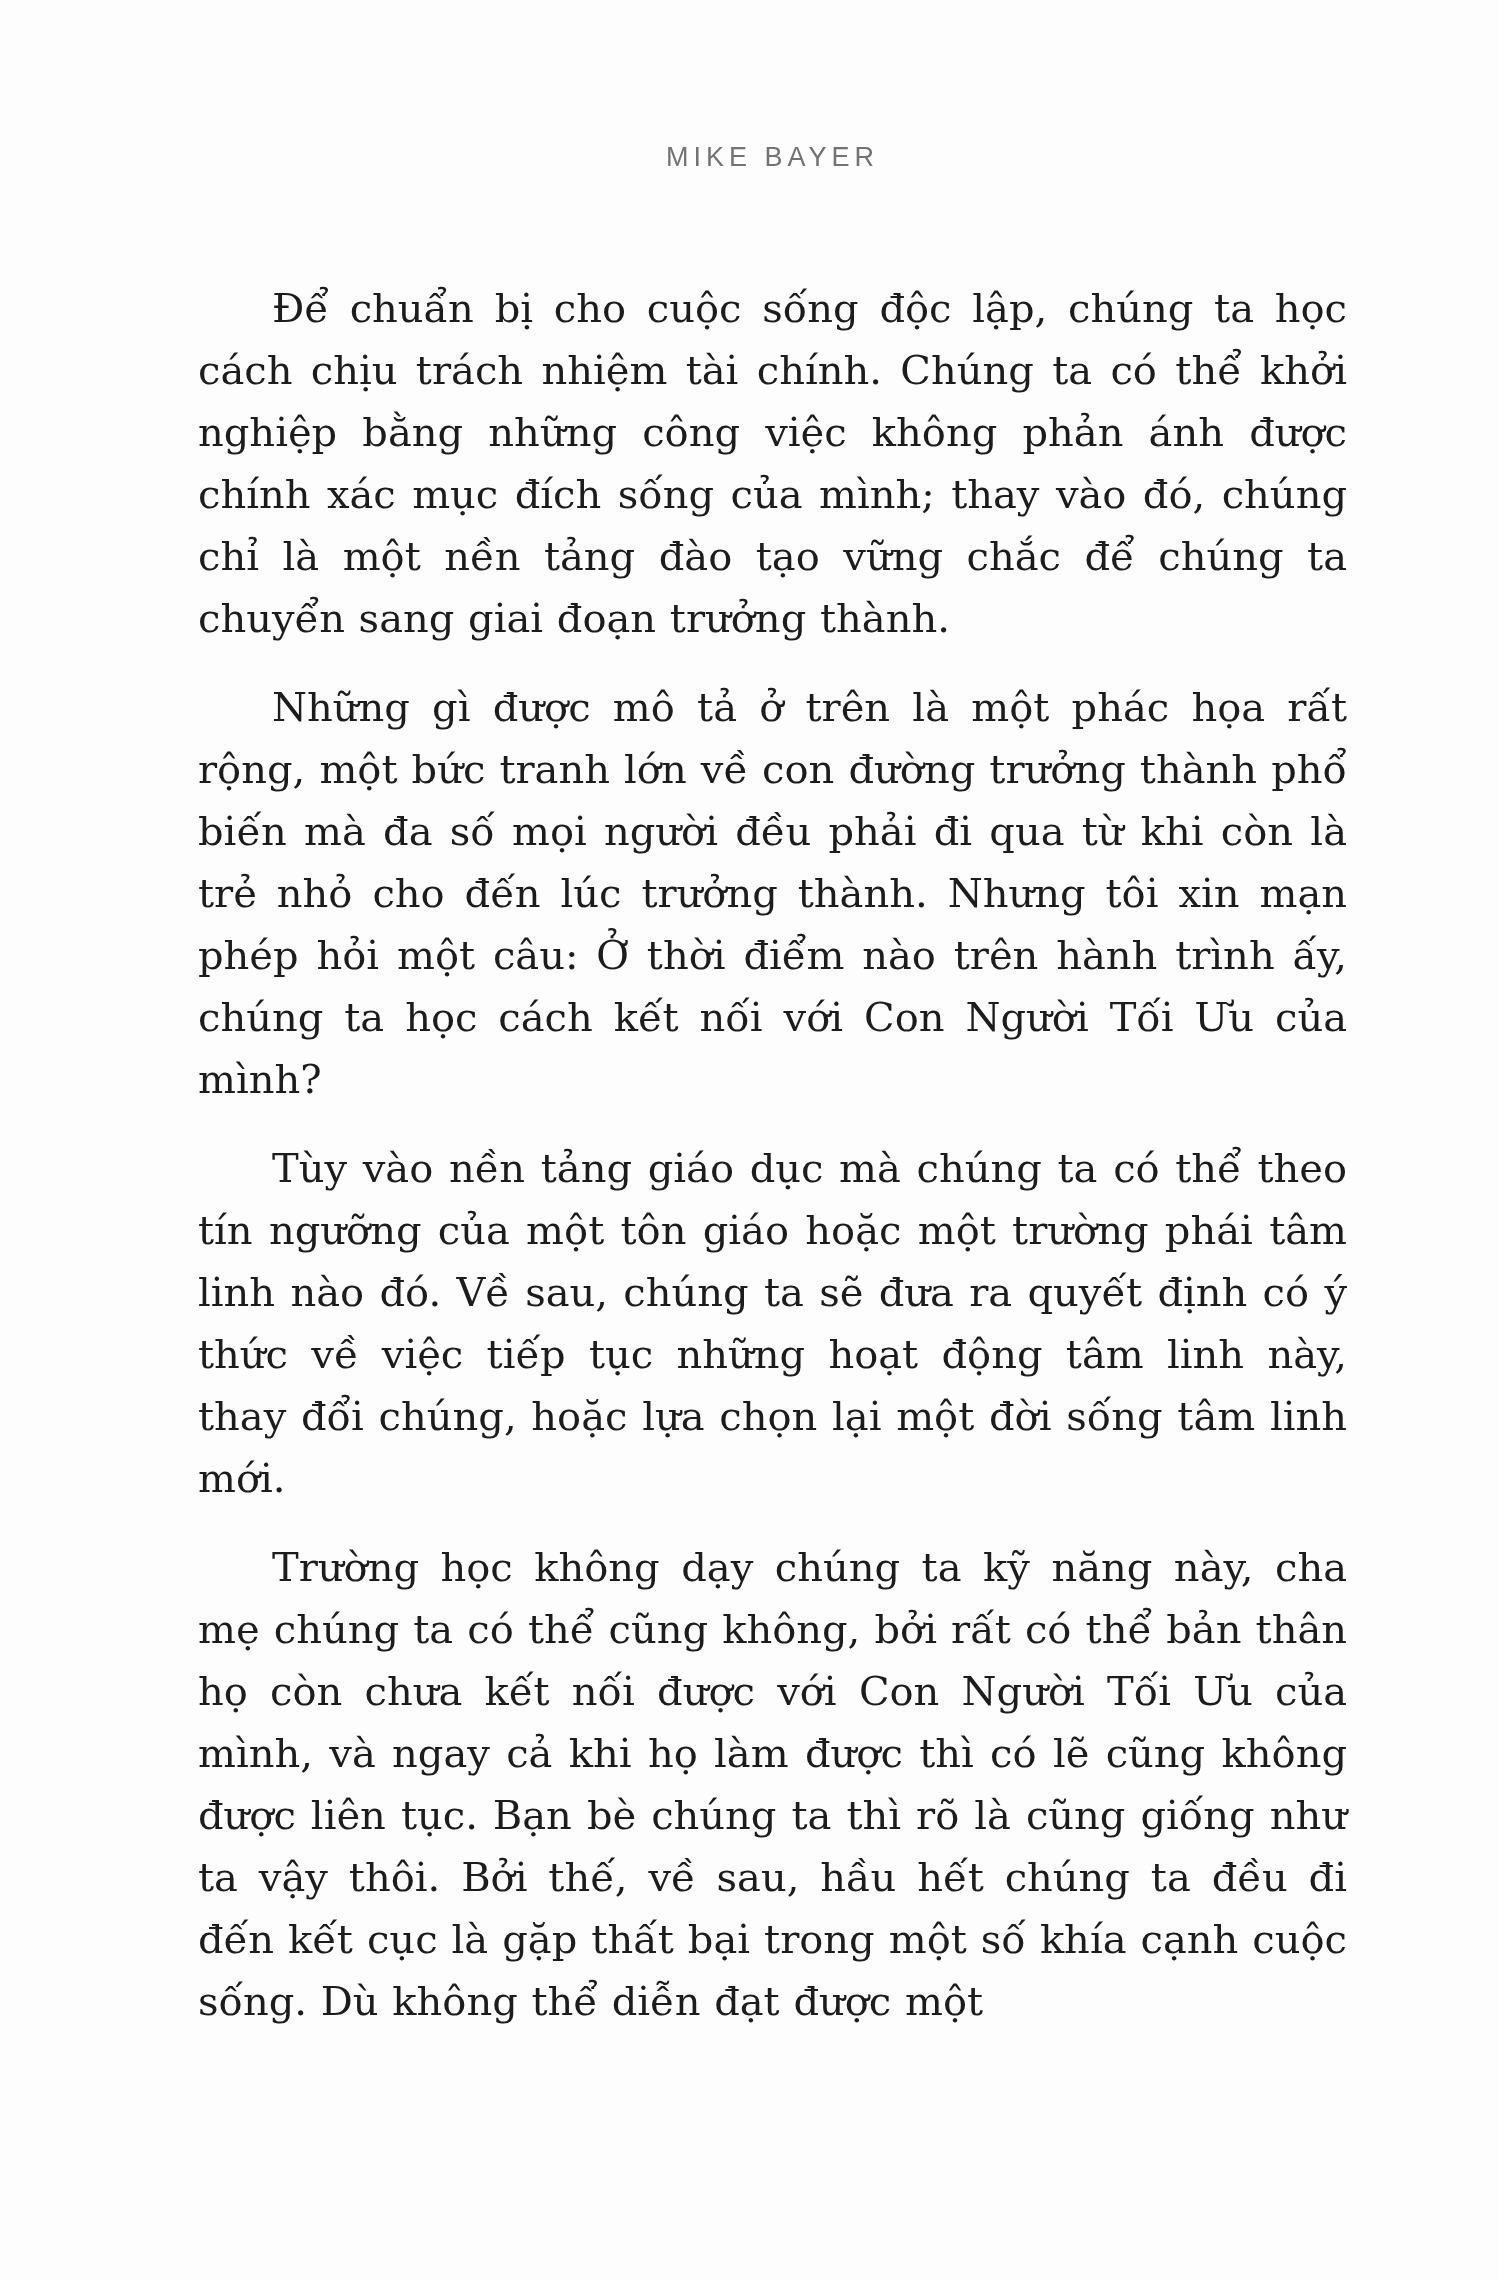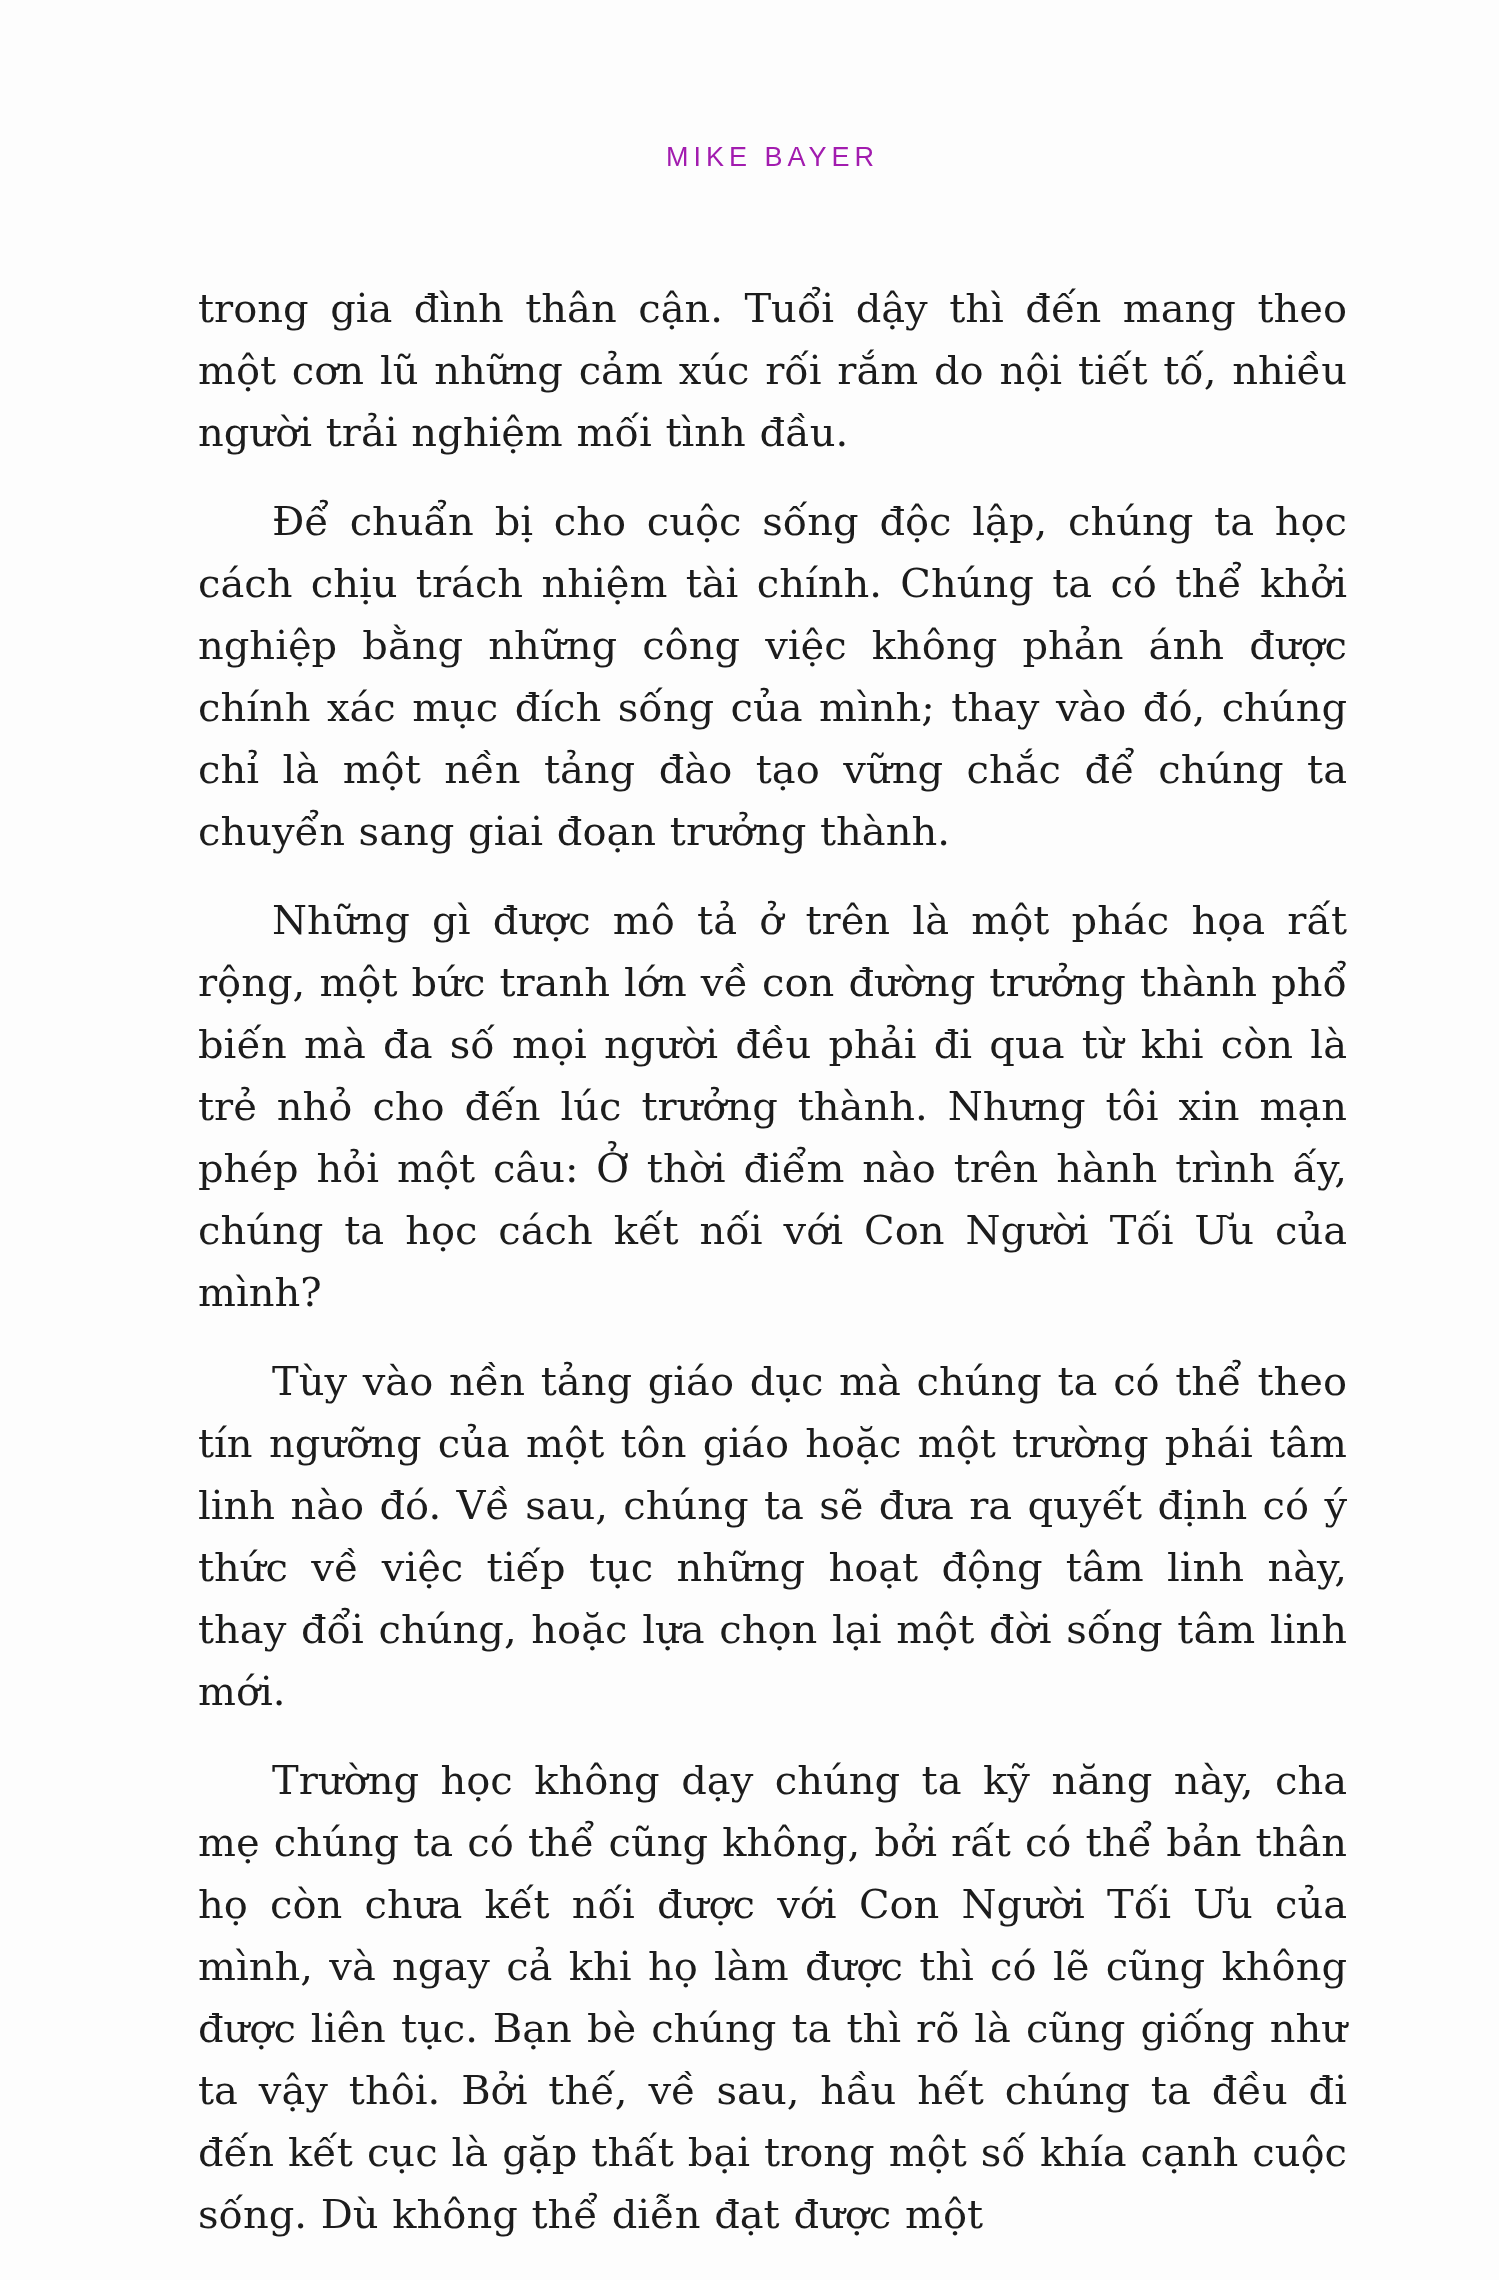--- a/index.html
+++ b/index.html
@@ -18,21 +18,21 @@
     overflow: hidden;
     font-family: "DejaVu Serif", "Liberation Serif", serif;
     color: #1c1c1c;
   }
   .running-header {
     margin-top: 142px;
     text-align: center;
     font-family: "Liberation Sans", "DejaVu Sans", sans-serif;
     font-size: 27px;
     letter-spacing: 5px;
-    color: #a21caf;
+    color: #737373;
     font-weight: 400;
   }
   .page-body {
     margin-top: 104px;
   }
   .page-body p {
     margin: 0 0 27px 0;
     font-size: 40px;
     line-height: 1.55;
     text-align: justify;
@@ -54,21 +54,20 @@
   }
 </style>
 </head>
 <body>
 
 <div class="page">
 
   <div class="running-header">MIKE BAYER</div>
 
   <div class="page-body">
-    <p class="no-indent">trong gia đình thân cận. Tuổi dậy thì đến mang theo một cơn lũ những cảm xúc rối rắm do nội tiết tố, nhiều người trải nghiệm mối tình đầu.</p>
     <p>Để chuẩn bị cho cuộc sống độc lập, chúng ta học cách chịu trách nhiệm tài chính. Chúng ta có thể khởi nghiệp bằng những công việc không phản ánh được chính xác mục đích sống của mình; thay vào đó, chúng chỉ là một nền tảng đào tạo vững chắc để chúng ta chuyển sang giai đoạn trưởng thành.</p>
     <p>Những gì được mô tả ở trên là một phác họa rất rộng, một bức tranh lớn về con đường trưởng thành phổ biến mà đa số mọi người đều phải đi qua từ khi còn là trẻ nhỏ cho đến lúc trưởng thành. Nhưng tôi xin mạn phép hỏi một câu: Ở thời điểm nào trên hành trình ấy, chúng ta học cách kết nối với Con Người Tối Ưu của mình?</p>
     <p>Tùy vào nền tảng giáo dục mà chúng ta có thể theo tín ngưỡng của một tôn giáo hoặc một trường phái tâm linh nào đó. Về sau, chúng ta sẽ đưa ra quyết định có ý thức về việc tiếp tục những hoạt động tâm linh này, thay đổi chúng, hoặc lựa chọn lại một đời sống tâm linh mới.</p>
     <p>Trường học không dạy chúng ta kỹ năng này, cha mẹ chúng ta có thể cũng không, bởi rất có thể bản thân họ còn chưa kết nối được với Con Người Tối Ưu của mình, và ngay cả khi họ làm được thì có lẽ cũng không được liên tục. Bạn bè chúng ta thì rõ là cũng giống như ta vậy thôi. Bởi thế, về sau, hầu hết chúng ta đều đi đến kết cục là gặp thất bại trong một số khía cạnh cuộc sống. Dù không thể diễn đạt được một</p>
   </div>
 
 
 </div>
 
 </body></html>

